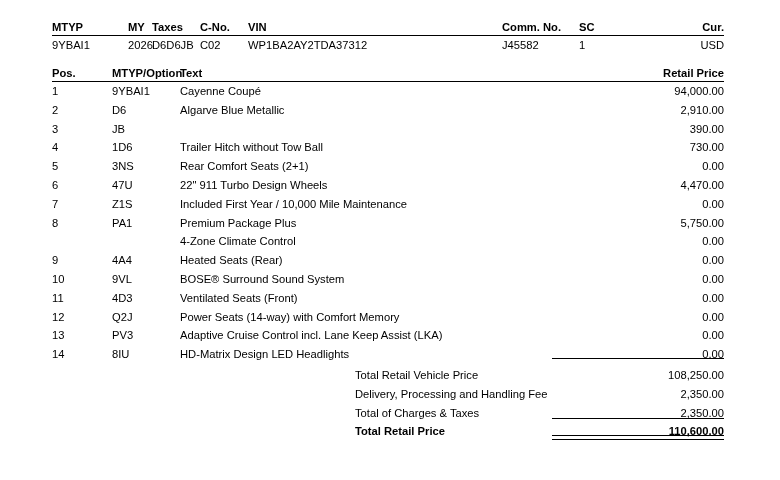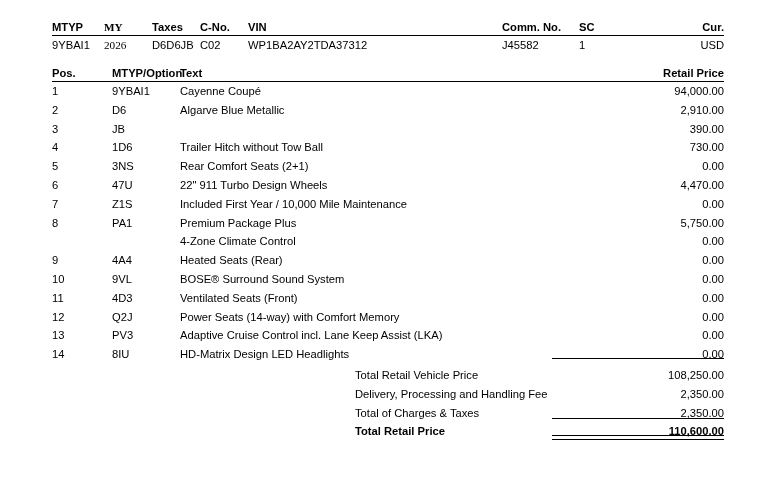--- a/index.html
+++ b/index.html
@@ -40,21 +40,21 @@
     position: absolute;
     top: 0;
     line-height: 18.8px;
     white-space: nowrap;
   }
 
   .bold { font-weight: bold; }
 
   
   .vh-mtyp   { left: 0px; }
-  .vh-my     { left: 52px; font-family: Liberation Serif, serif; }
+  .vh-my     { left: 76px; }
   .vh-color  { left: 100px; }
   .vh-cno    { left: 148px; }
   .vh-vin    { left: 196px; }
   .vh-comm   { left: 450px; }
   .vh-sc     { left: 527px; }
   .vh-cur    { right: 0px; text-align: left; }
 
   
   .op-pos   { left: 0px; }
   .op-code  { left: 60px; }

